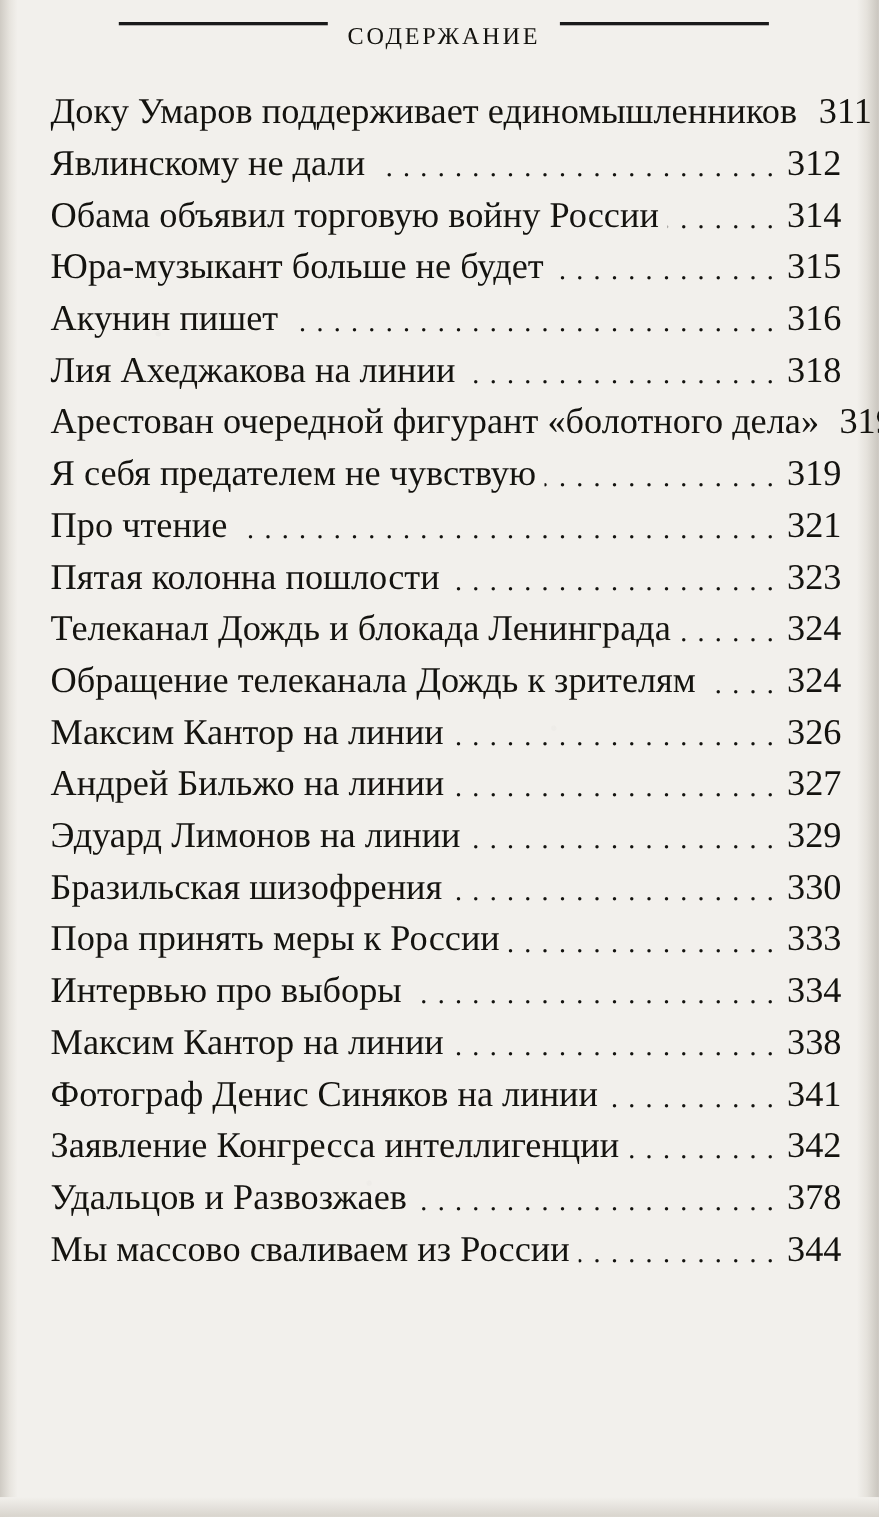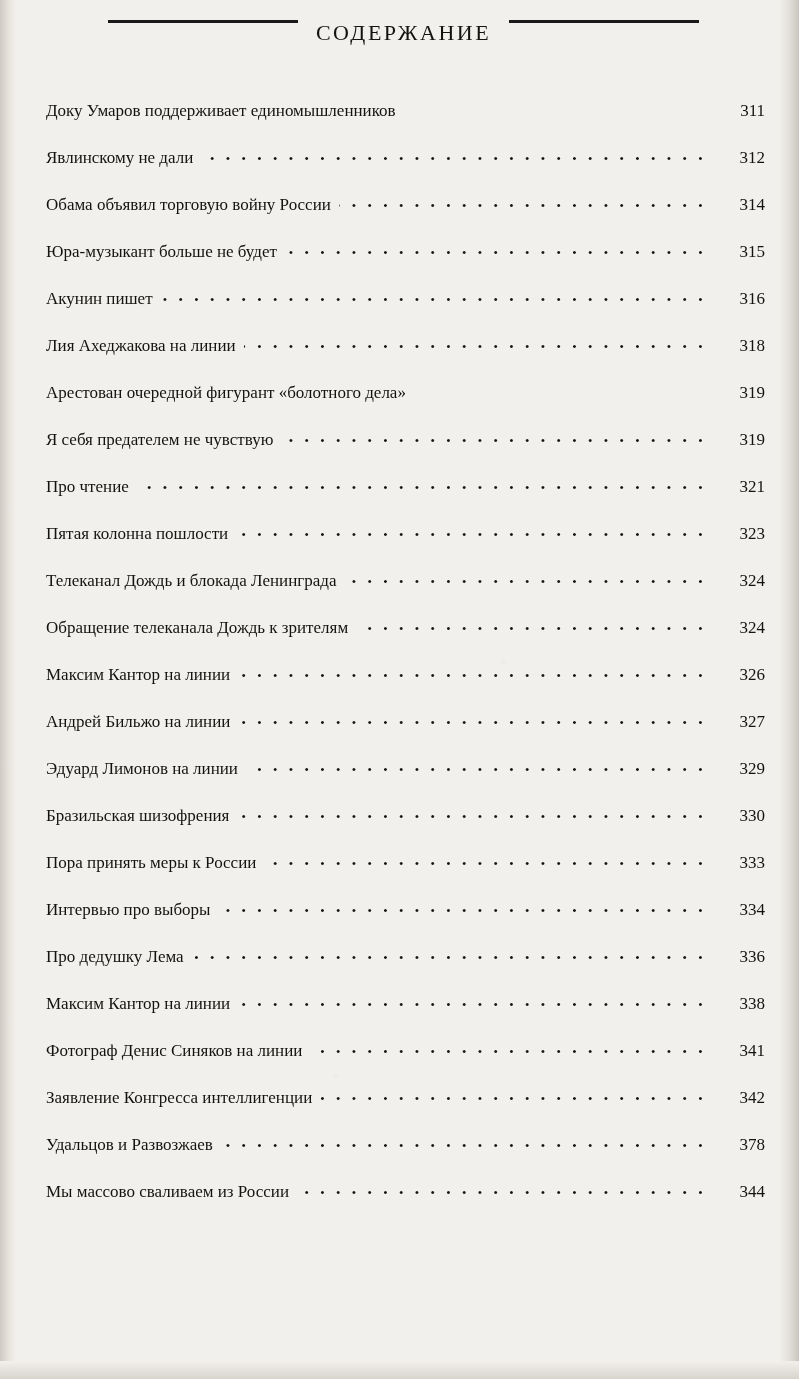--- a/index.html
+++ b/index.html
@@ -74,21 +74,21 @@
 
   .toc {
     position: absolute;
     left: 46px;
     right: 34px;
     top: 72px;
   }
   .toc-entry {
     display: flex;
     align-items: flex-end;
-    font-size: 17px;
+    font-size: 33px;
     line-height: 1.0;
     height: 47px;
     color: #14130f;
     white-space: nowrap;
   }
   .toc-title {
     flex: 0 0 auto;
     padding-right: 6px;
   }
   .dots {
@@ -215,25 +215,20 @@
         <span class="toc-title">Пора принять меры к России</span>
         <span class="dots"></span>
         <span class="toc-page">333</span>
       </div>
       <div class="toc-entry">
         <span class="toc-title">Интервью про выборы</span>
         <span class="dots"></span>
         <span class="toc-page">334</span>
       </div>
       <div class="toc-entry">
-        <span class="toc-title">Про дедушку Лема</span>
-        <span class="dots"></span>
-        <span class="toc-page">336</span>
-      </div>
-      <div class="toc-entry">
         <span class="toc-title">Максим Кантор на линии</span>
         <span class="dots"></span>
         <span class="toc-page">338</span>
       </div>
       <div class="toc-entry">
         <span class="toc-title">Фотограф Денис Синяков на линии</span>
         <span class="dots"></span>
         <span class="toc-page">341</span>
       </div>
       <div class="toc-entry">

